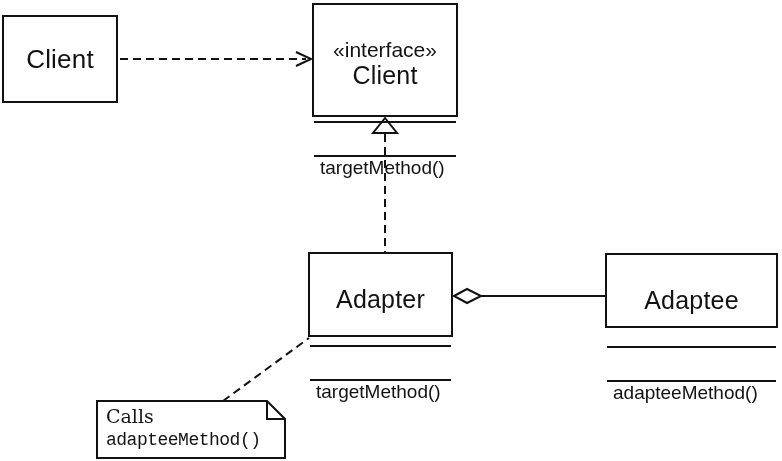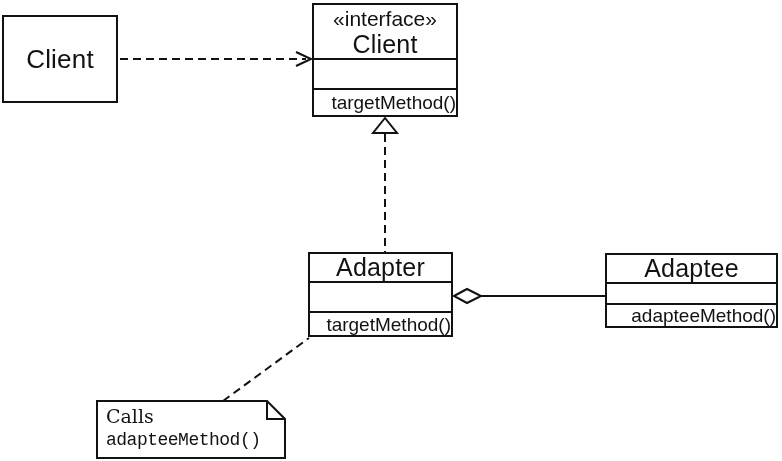--- a/index.html
+++ b/index.html
@@ -29,24 +29,24 @@
     border: 2px solid #121212;
     background: #ffffff;
     display: flex;
     flex-direction: column;
   }
   .compartment {
     box-sizing: border-box;
     display: flex;
     flex-direction: column;
     justify-content: center;
+    margin-top: 32px;
   }
   .compartment + .compartment {
     border-top: 2px solid #121212;
-    align-items: flex-end;
   }
   .class-name {
     text-align: center;
     font-size: 25px;
     line-height: 27px;
     letter-spacing: 0.2px;
   }
   .stereotype {
     text-align: center;
     font-size: 21px;

